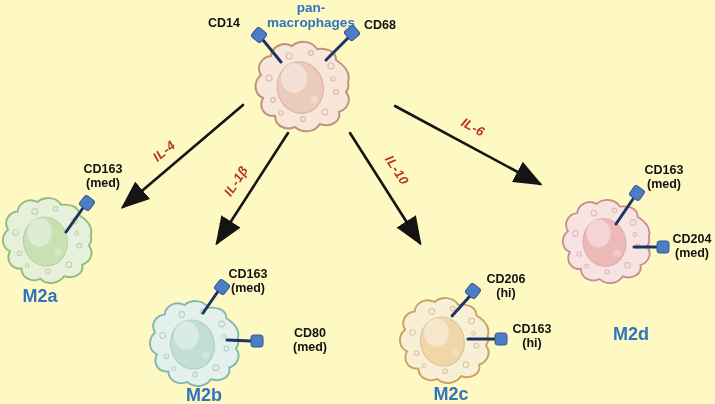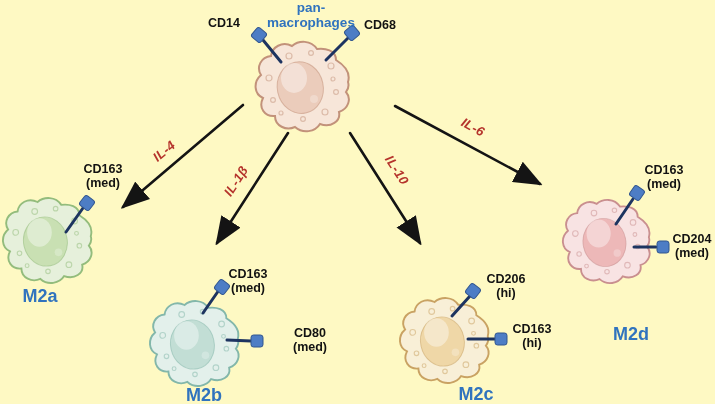--- a/index.html
+++ b/index.html
@@ -150,21 +150,21 @@
   <div class="lbl marker-lbl" style="left:248px;top:281px;">CD163
 (med)</div>
   <div class="lbl marker-lbl" style="left:290px;top:340px;margin-left:20px;">CD80
 (med)</div>
   <div class="lbl cell-lbl" style="left:204px;top:395px;">M2b</div>
 
   <div class="lbl marker-lbl" style="left:506px;top:286px;">CD206
 (hi)</div>
   <div class="lbl marker-lbl" style="left:532px;top:336px;">CD163
 (hi)</div>
-  <div class="lbl cell-lbl" style="left:451px;top:394px;margin-left:25px;">M2c</div>
+  <div class="lbl cell-lbl" style="left:451px;top:394px;">M2c</div>
 
   <div class="lbl marker-lbl" style="left:664px;top:177px;">CD163
 (med)</div>
   <div class="lbl marker-lbl" style="left:692px;top:246px;">CD204
 (med)</div>
   <div class="lbl cell-lbl" style="left:631px;top:292px;margin-top:42px;">M2d</div>
 
 </div>
 
 </body></html>

